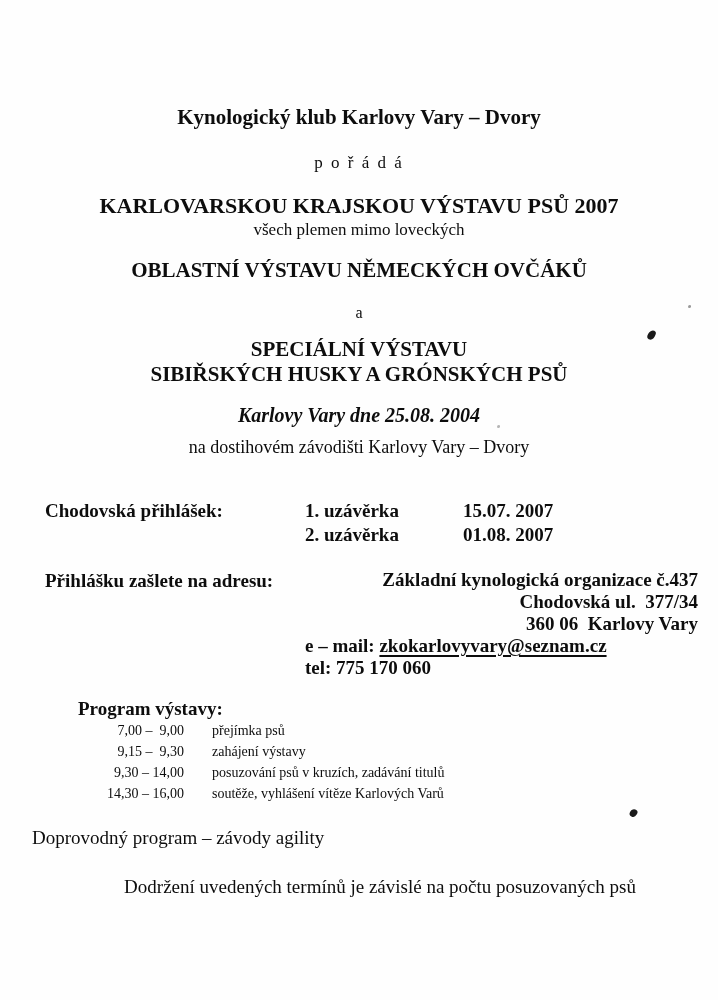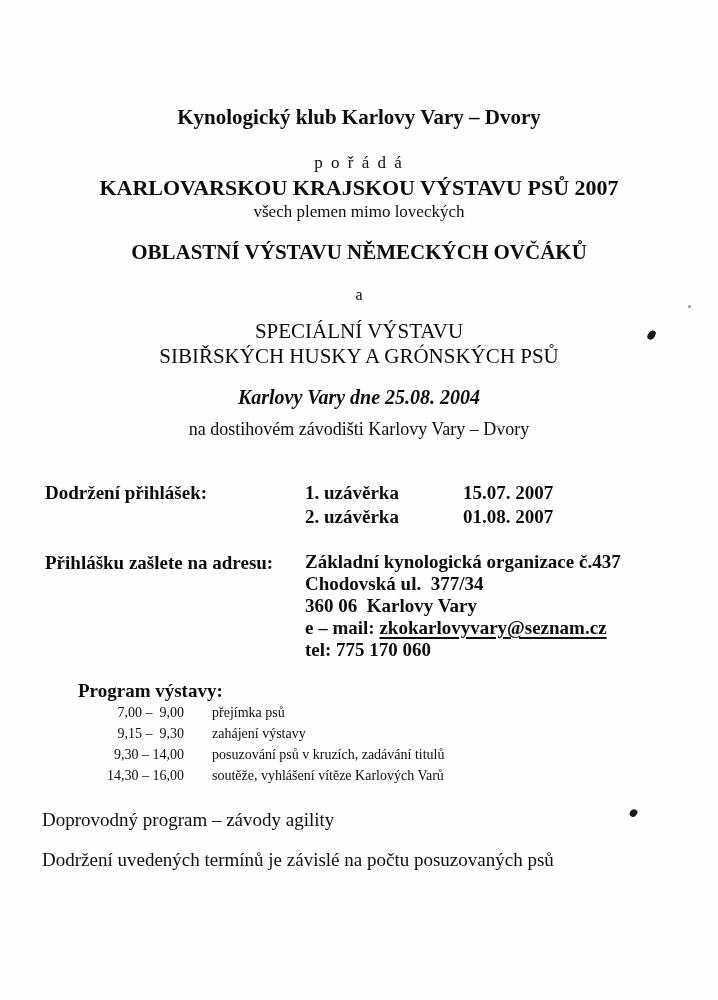--- a/index.html
+++ b/index.html
@@ -13,34 +13,35 @@
     height: 1000px;
     margin: 0 auto;
     background: #fefefe;
     color: #0d0d0d;
     font-family: "Liberation Serif", "DejaVu Serif", serif;
     overflow: hidden;
     box-sizing: border-box;
     padding-top: 104px;
   }
   .center { text-align: center; }
-  .pre { white-space: pre-wrap; }
+  .pre { white-space: pre-wrap; text-align: right; }
 
   .club-title {
     font-size: 21px;
     line-height: 26px;
     font-weight: bold;
   }
   .organizes {
     margin-top: 22px;
     font-size: 17px;
     line-height: 22px;
     letter-spacing: 2px;
   }
   .event1-title {
+    margin-top: 18px;
     font-size: 22px;
     line-height: 27px;
     font-weight: bold;
   }
   .event1-sub {
     font-size: 17px;
     line-height: 22px;
   }
   .event2-title {
     margin-top: 16px;
@@ -50,21 +51,21 @@
   }
   .conjunction {
     margin-top: 20px;
     font-size: 16px;
     line-height: 20px;
   }
   .event3-title {
     margin-top: 14px;
     font-size: 21px;
     line-height: 25px;
-    font-weight: normal;
+    font-weight: bold;
   }
   .date-line {
     margin-top: 16px;
     font-size: 20px;
     line-height: 25px;
     font-weight: bold;
     font-style: italic;
   }
   .venue-line {
     margin-top: 8px;
@@ -125,29 +126,30 @@
     flex: 0 0 106px;
     text-align: right;
     white-space: pre-wrap;
   }
   .program-activity {
     padding-left: 28px;
   }
 
   .footer-line1 {
     margin-top: 22px;
+    padding-left: 32px;
+    font-size: 19px;
+    line-height: 24px;
+  }
+  .footer-line2 {
+    margin-top: 25px;
     padding-left: 42px;
     font-size: 19px;
     line-height: 24px;
-  }
-  .footer-line2 {
-    margin-top: 16px;
-    padding-left: 42px;
-    font-size: 19px;
-    line-height: 24px;
+    text-align: center;
   }
 
   .speck {
     position: absolute;
     background: #1a1a1a;
     border-radius: 60% 40% 55% 45%;
   }
   .speck-1 {
     left: 648px; top: 330px;
     width: 7px; height: 10px;
@@ -188,21 +190,21 @@
   <div class="center event3-title">
     <div>SPECIÁLNÍ VÝSTAVU</div>
     <div>SIBIŘSKÝCH HUSKY A GRÓNSKÝCH PSŮ</div>
   </div>
 
   <div class="center date-line">Karlovy Vary dne 25.08. 2004</div>
 
   <div class="center venue-line">na dostihovém závodišti Karlovy Vary – Dvory</div>
 
   <div class="info-row deadlines">
-    <div class="info-label">Dodržení přihlášek:</div>
+    <div class="info-label">Chodovská přihlášek:</div>
     <div class="info-content">
       <div class="deadline-row">
         <span class="deadline-name">1. uzávěrka</span>
         <span class="deadline-date">15.07. 2007</span>
       </div>
       <div class="deadline-row">
         <span class="deadline-name">2. uzávěrka</span>
         <span class="deadline-date">01.08. 2007</span>
       </div>
     </div>

